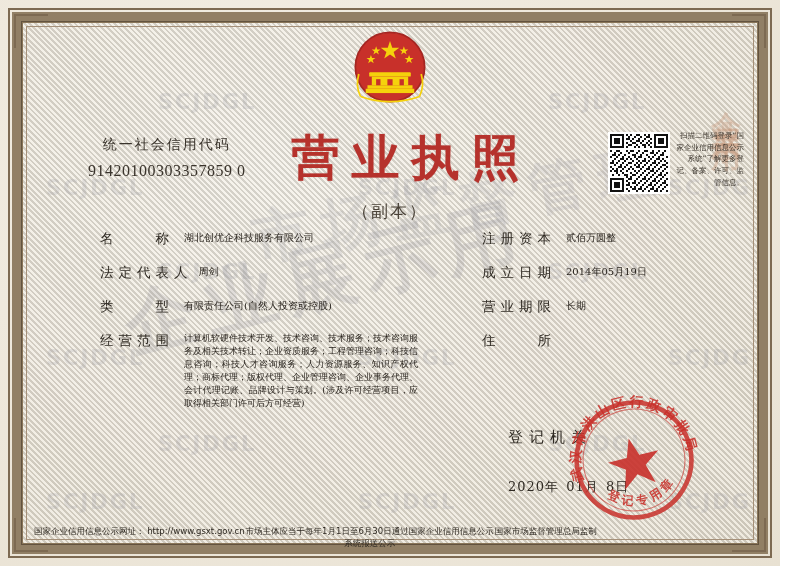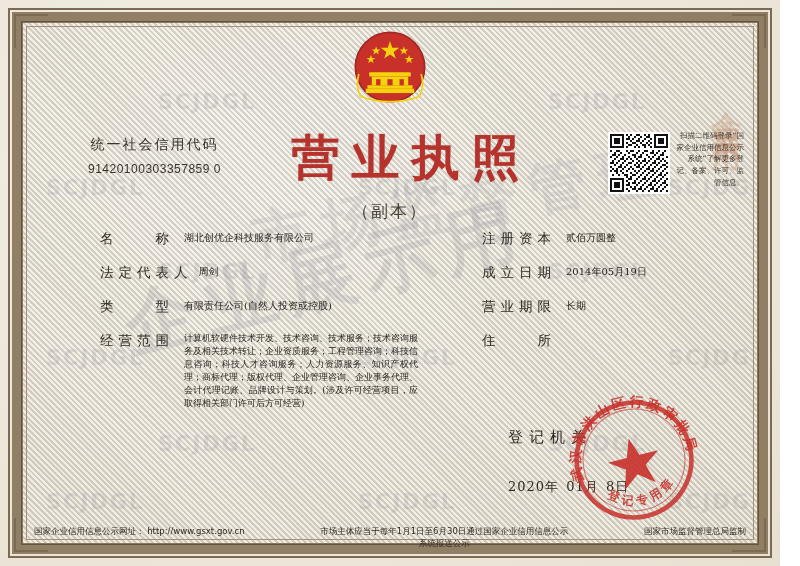--- a/index.html
+++ b/index.html
@@ -167,24 +167,24 @@
     text-align: center;
   }
   .credit-label {
     font-size: 14px;
     color: #3a342c;
     letter-spacing: 2px;
     font-family: "DejaVu Serif", "Liberation Serif", serif;
   }
   .credit-value {
     margin-top: 8px;
-    font-size: 12px;
+    font-size: 16px;
     color: #3a342c;
     letter-spacing: .5px;
-    font-family: Liberation Sans, sans-serif;
+    font-family: Liberation Serif, serif;
   }
 
   
   .qr-wrap {
     position: absolute;
     right: 110px;
     top: 132px;
     width: 62px;
     height: 62px;
     background: #fff;
@@ -283,21 +283,20 @@
     pointer-events: none;
   }
 
   
   .footer {
     position: absolute;
     left: 34px;
     right: 34px;
     bottom: 16px;
     display: flex;
-    justify-content: space-between;
     align-items: flex-start;
     font-size: 8.5px;
     color: #2f2a23;
     line-height: 1.5;
   }
   .footer-left { flex: 0 0 auto; }
   .footer-center { flex: 0 0 auto; text-align: center; width: 250px; }
   .footer-right { flex: 0 0 auto; text-align: right; }
 </style>
 </head>

